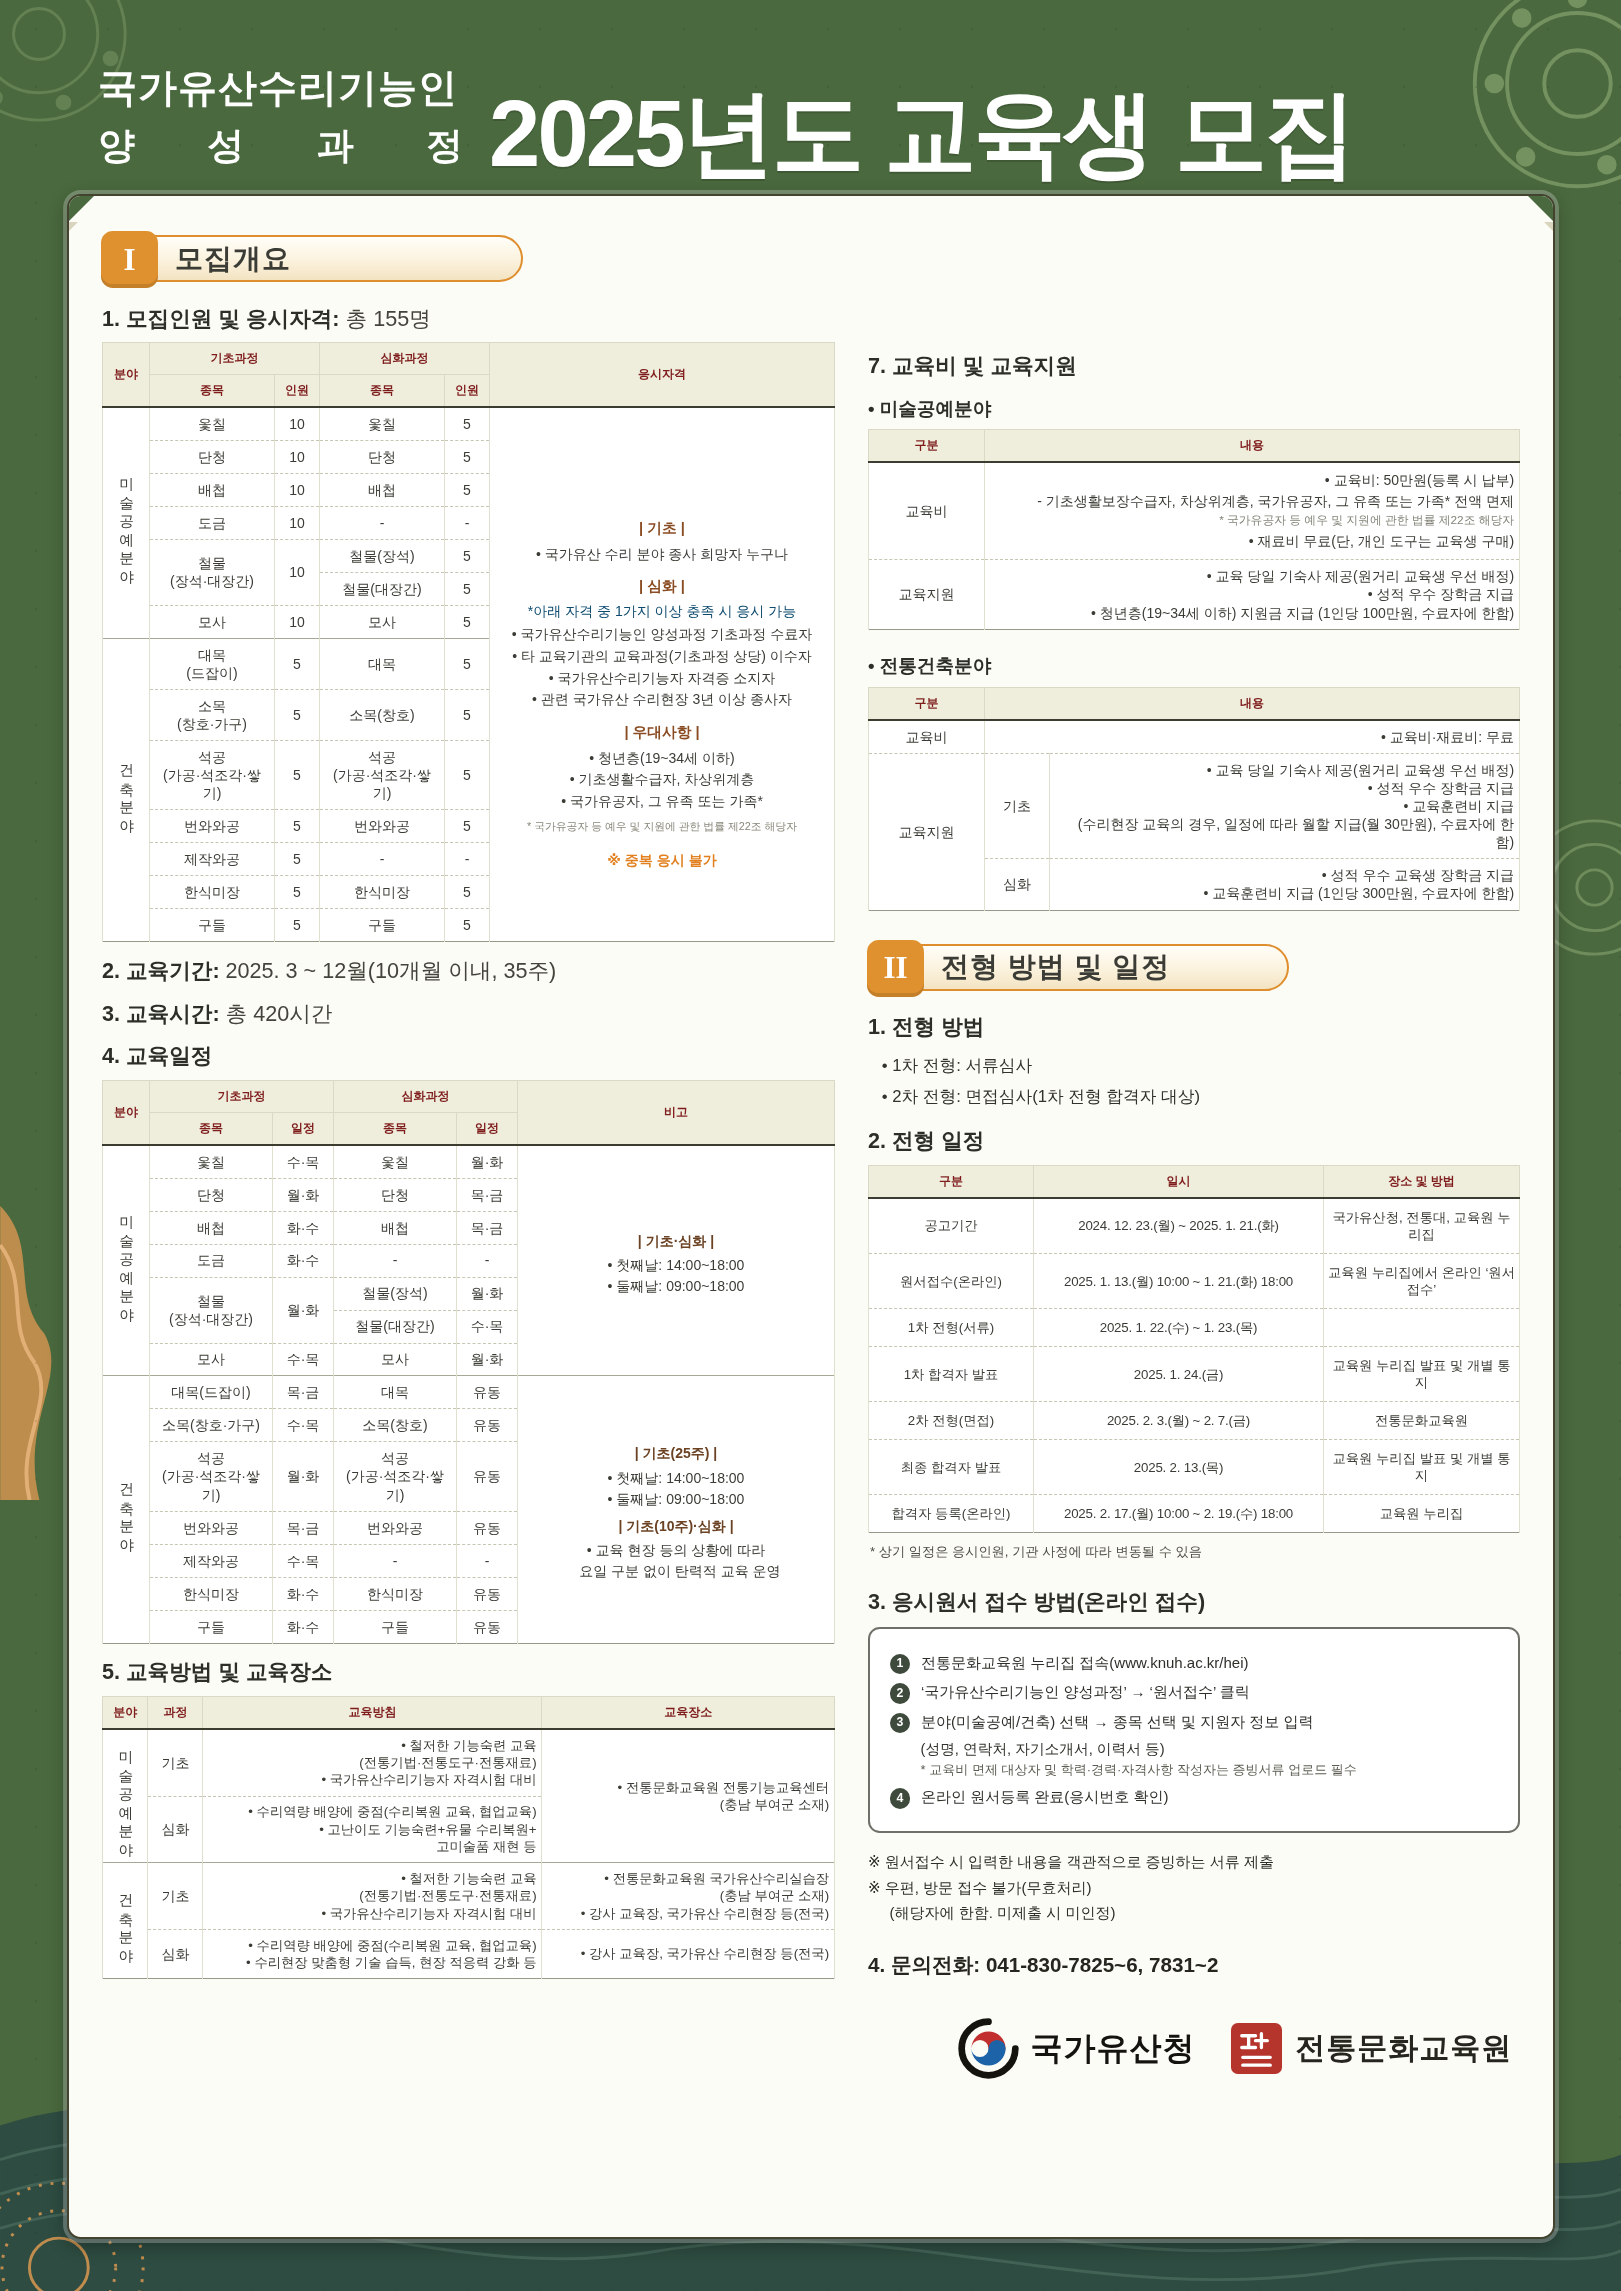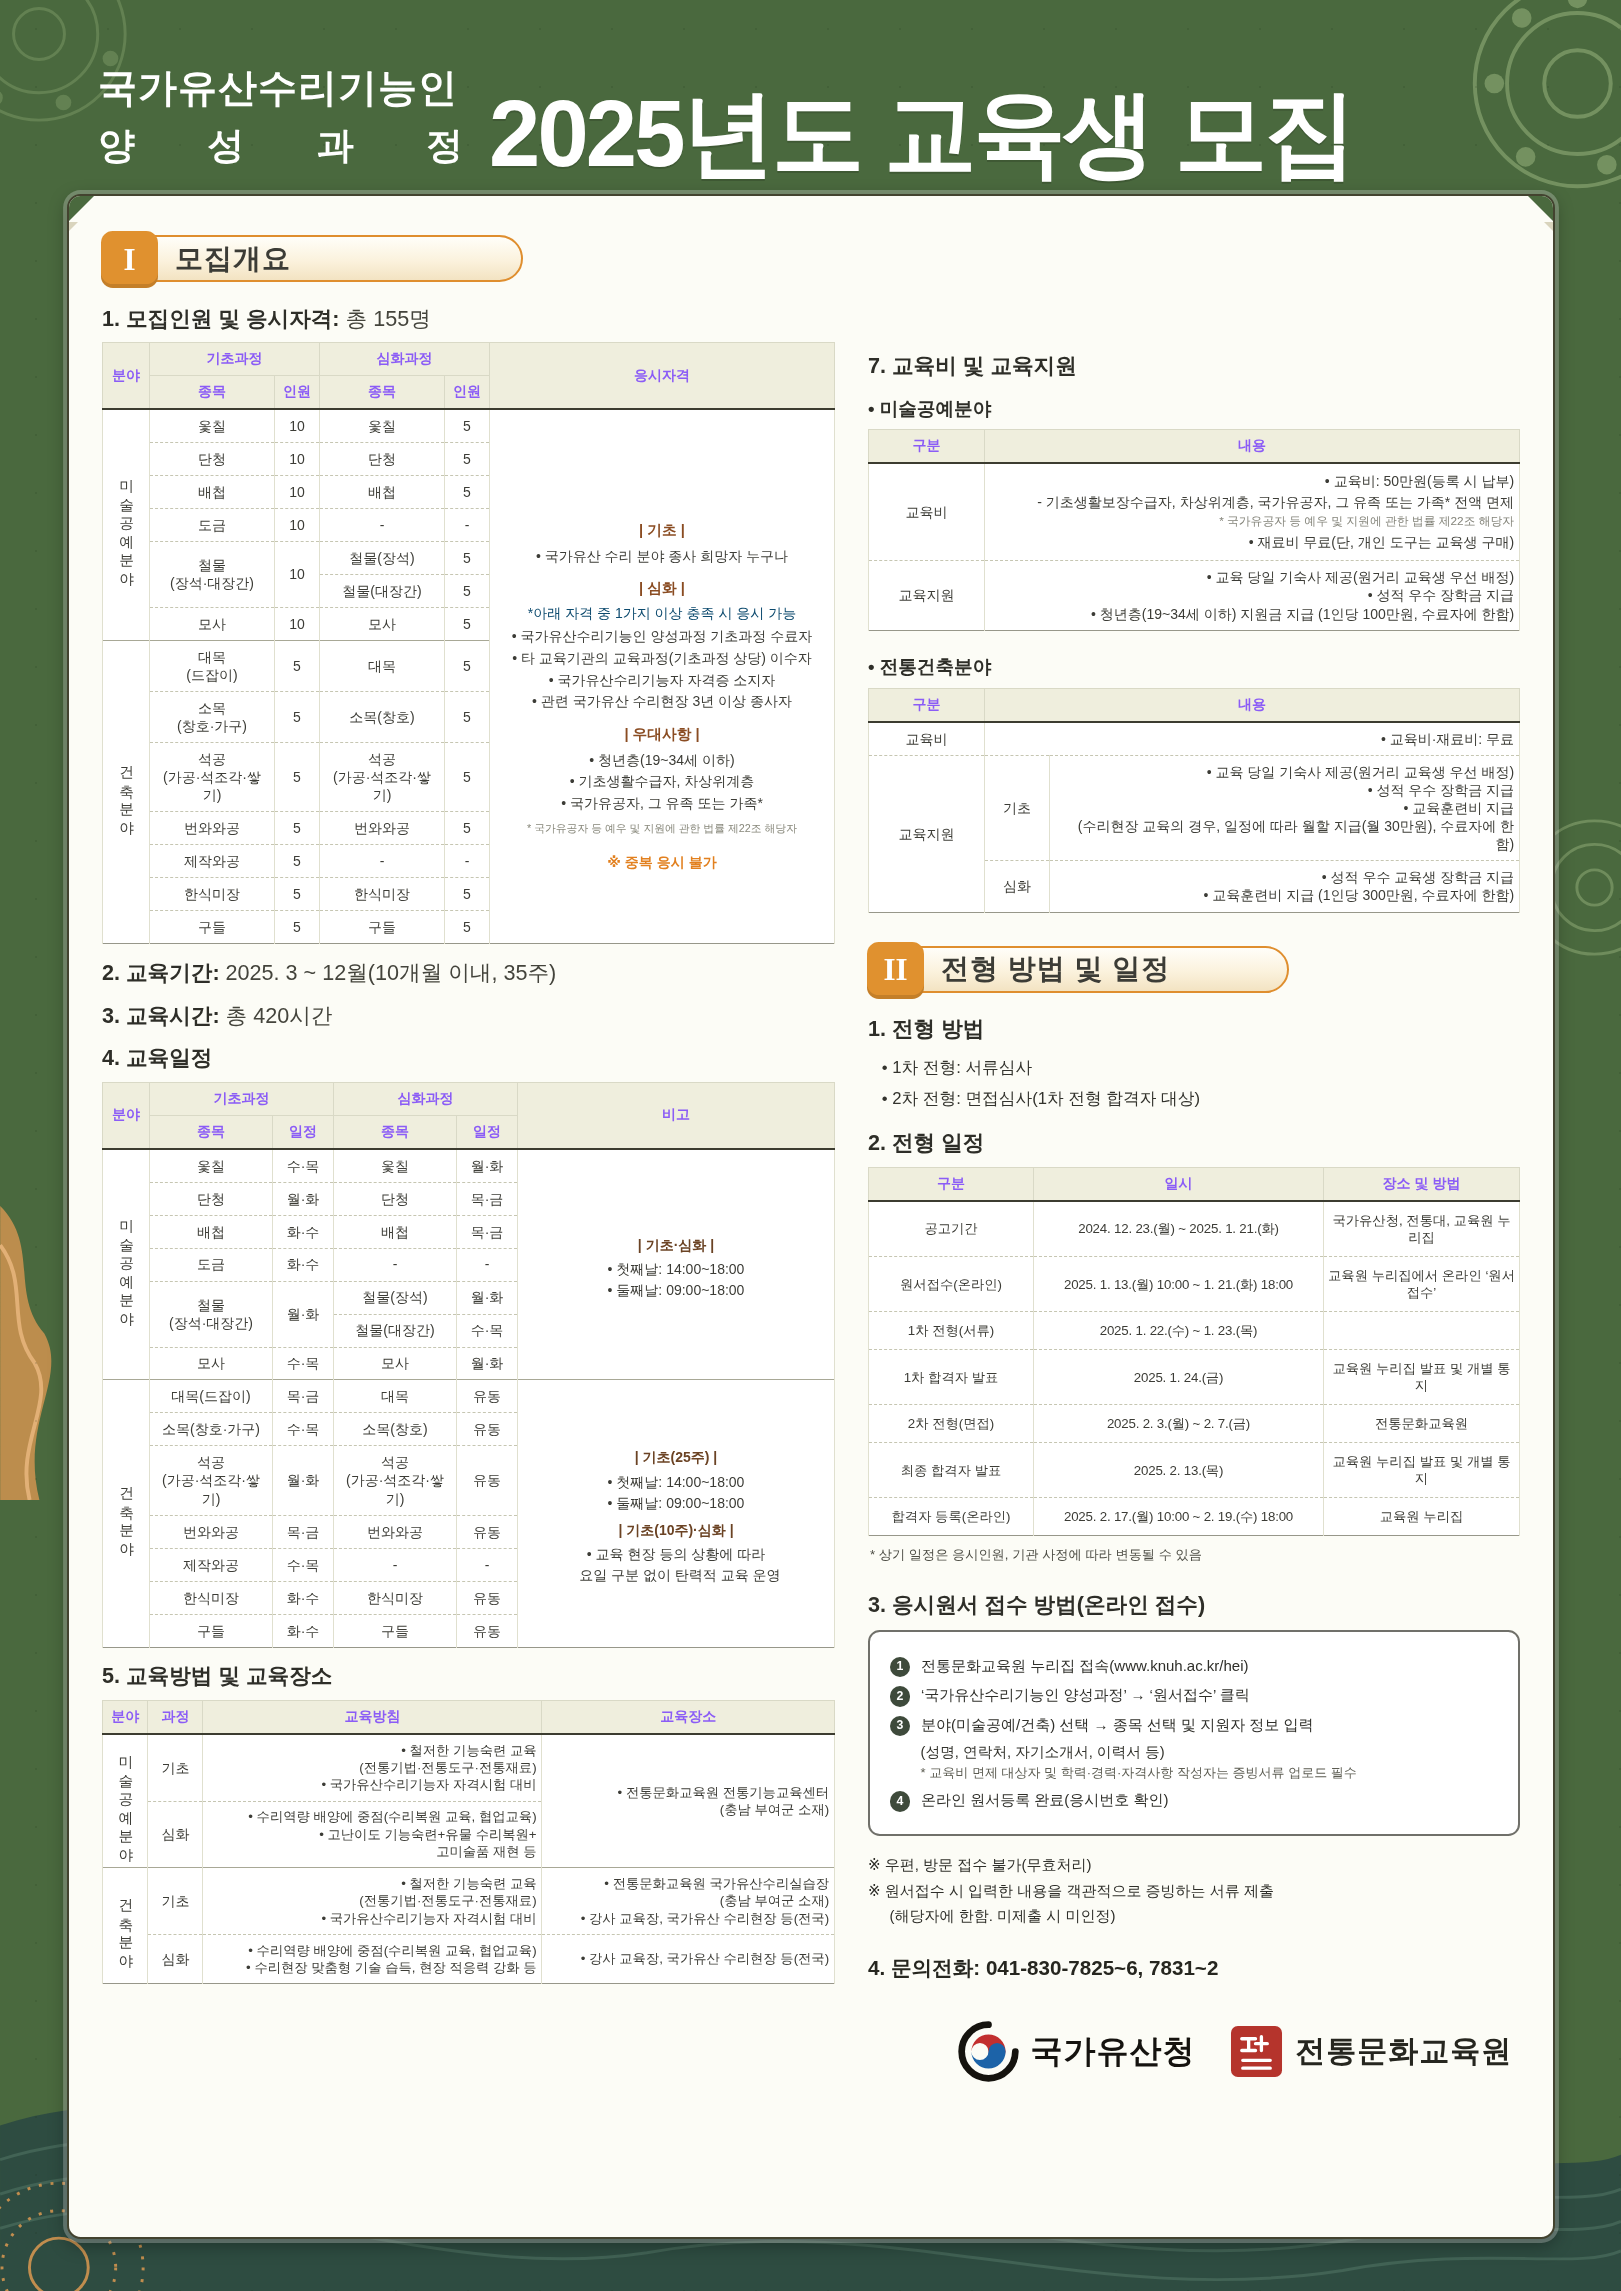--- a/index.html
+++ b/index.html
@@ -43,21 +43,21 @@
         display:flex;align-items:center;justify-content:center;box-shadow:inset 0 -3.9px 0 rgba(0,0,0,.12);}
   .pill .pill-title{font-size:28px;font-weight:800;color:#3c3c36;letter-spacing:1px;}
 
   
   .h-num{font-size:21.6px;font-weight:800;color:#2e2e28;margin:13.7px 0 9.8px;}
   .h-num .val{font-weight:400;color:#44443c;}
   .h-sub{font-size:18.6px;font-weight:800;color:#2e2e28;margin:15.7px 0 7.8px;}
 
   
   table.t{border-collapse:collapse;width:100%;background:#fff;border-top:1px solid #c9c9b3;border-bottom:1.5px solid #97978a;}
-  .t th{background:#efeedd;color:#8b5cf6;font-weight:700;font-size:14px;padding:6.9px 3.9px;
+  .t th{background:#efeedd;color:#7f1d1d;font-weight:700;font-size:12px;padding:6.9px 3.9px;
         border:1px solid #d9d9c6;}
   .t thead{border-bottom:2.5px solid #3c3c30;}
   .t td{font-size:14px;color:#3c3c36;padding:6.9px 4.9px;border-left:1px solid #e0e0cf;border-right:1px solid #e0e0cf;
         border-top:1px dashed #c6c6b2;text-align:center;vertical-align:middle;line-height:1.3;}
   .t tr.sep td{border-top:1.6px solid #a8a896;}
   .t td.vert{writing-mode:vertical-rl;text-orientation:upright;letter-spacing:3.9px;font-size:14.7px;padding:9.8px 12.7px;}
   .t td.left{text-align:right;}
   .t td.pre{white-space:pre-wrap;}
   .num{width:45px;}
 
@@ -677,22 +677,22 @@
         </div>
         <div class="step-sub">(성명, 연락처, 자기소개서, 이력서 등)</div>
         <div class="step-note">* 교육비 면제 대상자 및 학력·경력·자격사항 작성자는 증빙서류 업로드 필수</div>
         <div class="step">
           <span class="stepnum">4</span>
           <span>온라인 원서등록 완료(응시번호 확인)</span>
         </div>
       </div>
 
       <div class="warn">
+        <div>※ 원서접수 시 입력한 내용을 객관적으로 증빙하는 서류 제출</div>
         <div>※ 우편, 방문 접수 불가(무효처리)</div>
-        <div>※ 원서접수 시 입력한 내용을 객관적으로 증빙하는 서류 제출</div>
         <div class="indent">(해당자에 한함. 미제출 시 미인정)</div>
       </div>
 
       <div class="phone">
         <span>4. 문의전화:</span>
         <span class="val">041-830-7825~6, 7831~2</span>
       </div>
 
       <div class="logos">
         <div class="logo">

